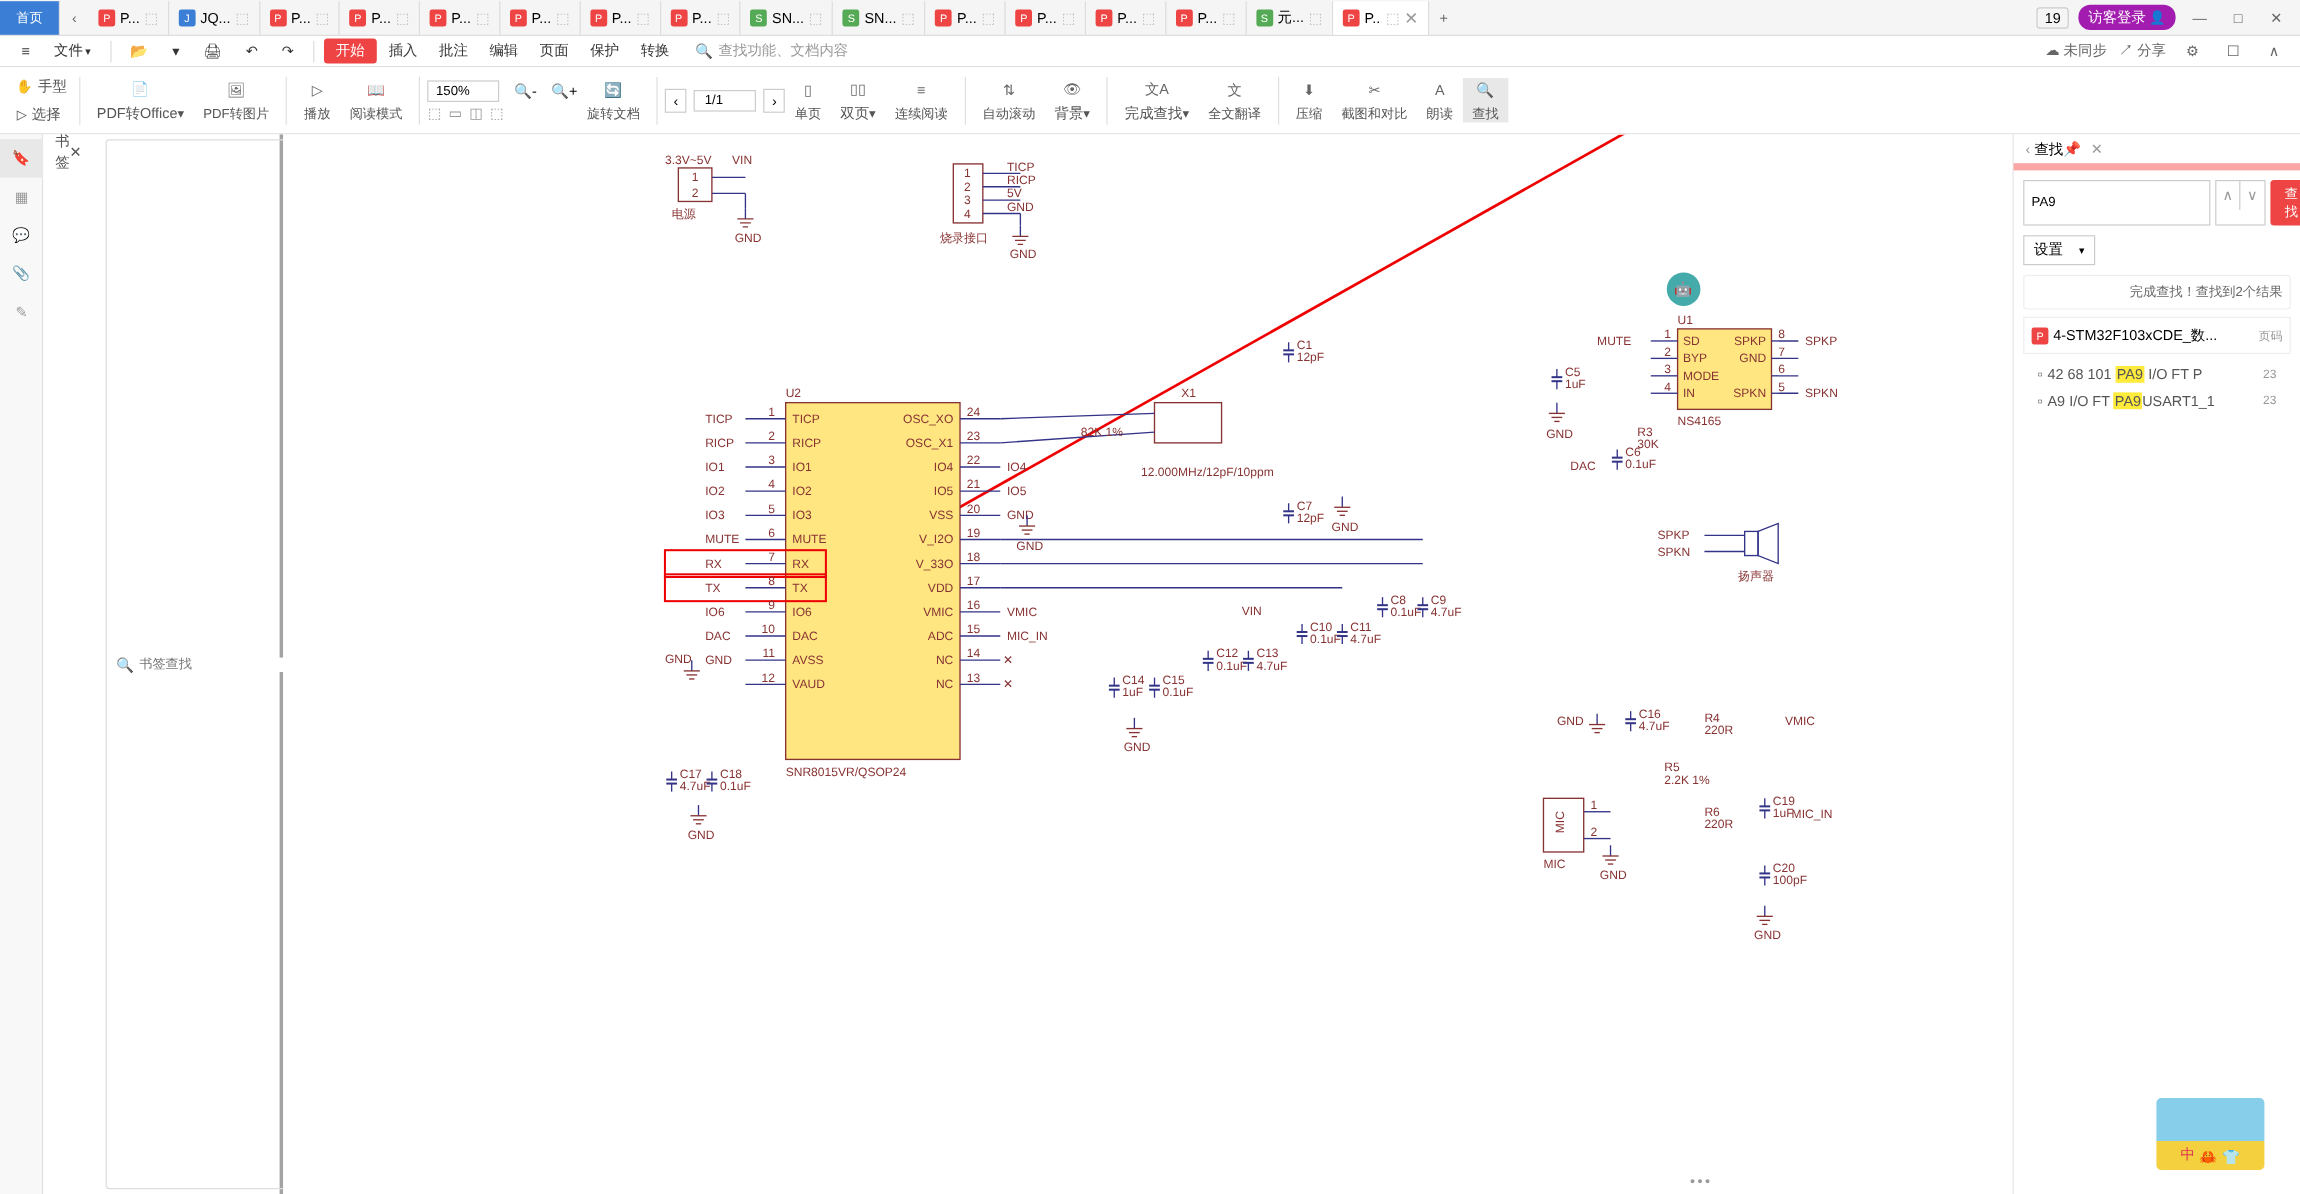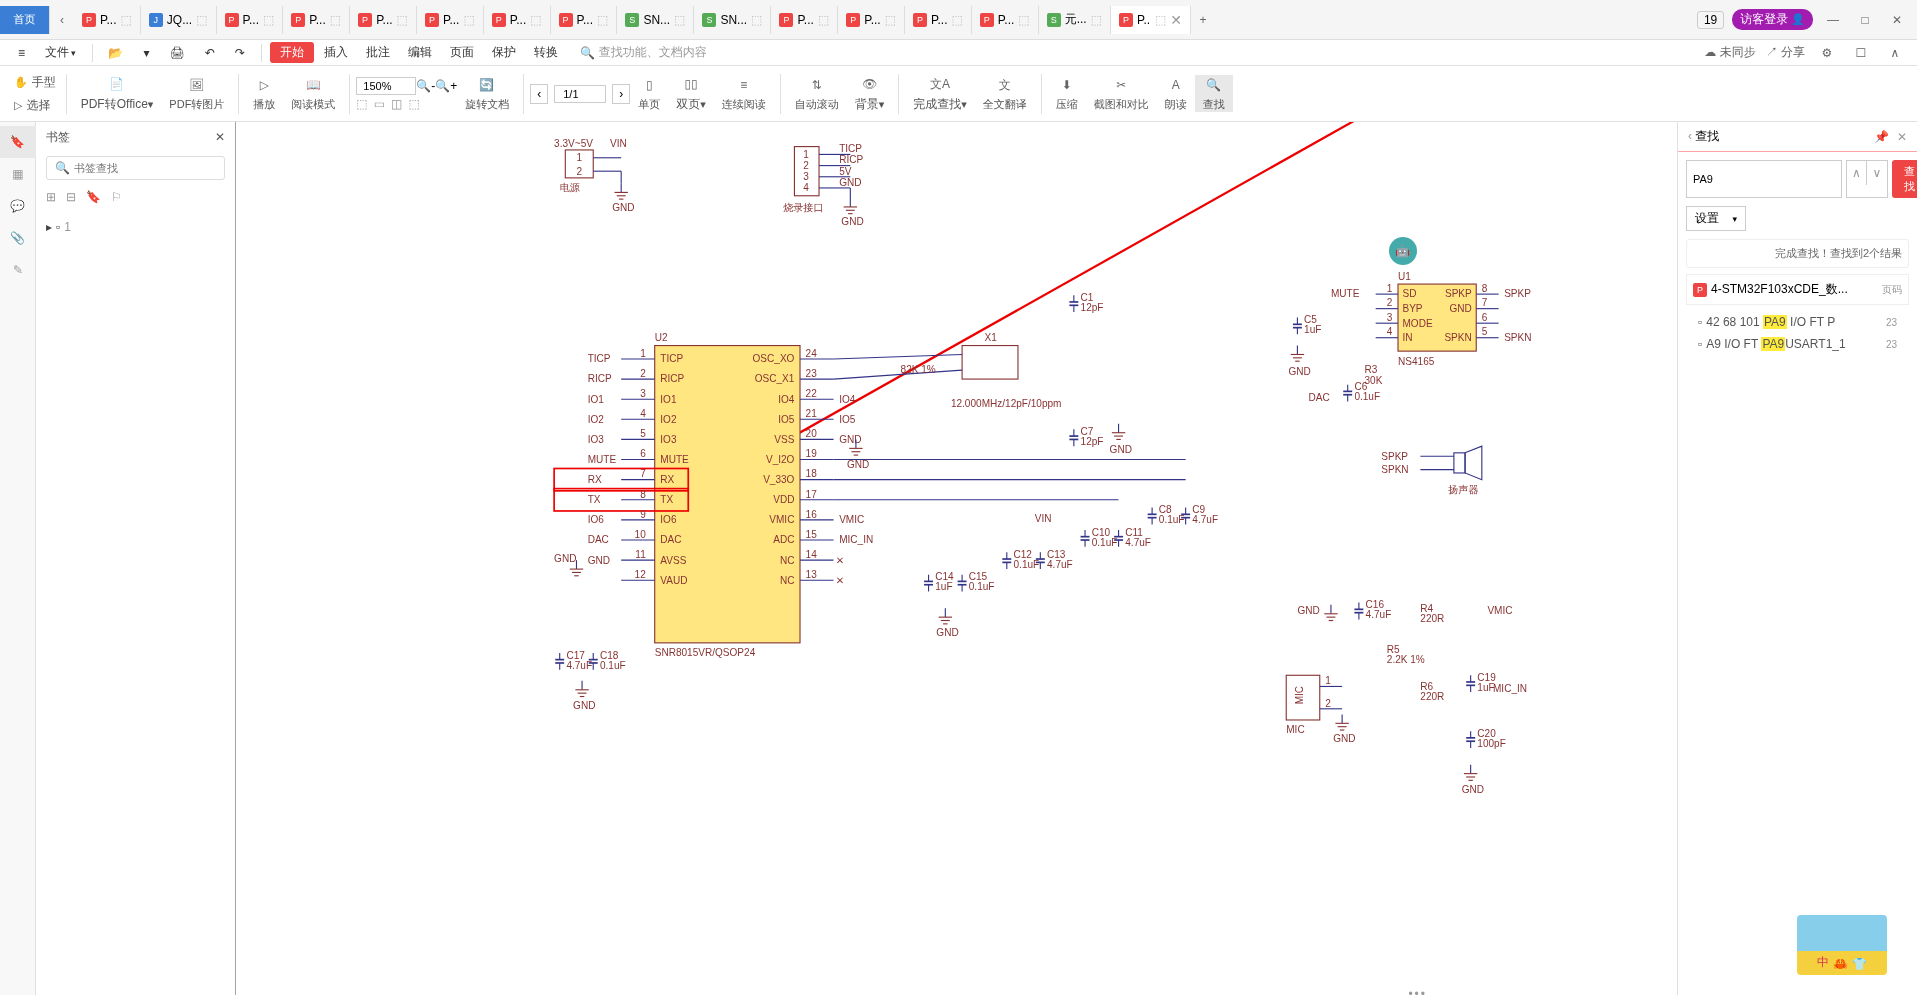--- a/index.html
+++ b/index.html
@@ -1,17 +1,17 @@
 <!DOCTYPE html>
 <html><head>
 <meta charset="utf-8">
 <style>
 *{margin:0;padding:0;box-sizing:border-box;font-family:"Microsoft YaHei",Arial,sans-serif;font-size:12px}
 body{background:#f0f0f0;width:1917px;height:995px;overflow:hidden;position:relative}
-.titlebar{height:40px;background:#f5f5f5;display:flex;align-items:center;border-bottom:1px solid #ddd}
+.titlebar{height:30px;background:#f5f5f5;display:flex;align-items:center;border-bottom:1px solid #ddd}
 .tab{height:28px;padding:0 8px;display:flex;align-items:center;gap:4px;border-right:1px solid #ddd;cursor:pointer;font-size:11px;min-width:60px;max-width:80px}
 .tab.home{background:#3a7fd5;color:#fff;min-width:50px;justify-content:center}
 .tab.active{background:#fff}
 .tab-icon{width:14px;height:14px;display:inline-block}
 .tab-icon.p{background:#e44;color:#fff;font-size:9px;text-align:center;line-height:14px;border-radius:2px}
 .tab-icon.s{background:#5a5;color:#fff;font-size:9px;text-align:center;line-height:14px;border-radius:2px}
 .tab-icon.j{background:#3a7fd5;color:#fff;font-size:9px;text-align:center;line-height:14px;border-radius:2px}
 .tab-close{color:#999;font-size:14px}
 .tab-spacer{flex:1}
 .title-right{display:flex;align-items:center;gap:8px;padding-right:8px}
@@ -30,31 +30,31 @@
 .tool-lbl{font-size:11px;color:#555}
 .tool-icon{width:20px;height:20px;display:flex;align-items:center;justify-content:center;color:#666}
 .tool-col{display:flex;flex-direction:column;gap:2px}
 .zoom-sel{border:1px solid #ccc;padding:2px 6px;font-size:11px;width:60px}
 .page-ind{border:1px solid #ccc;padding:2px 8px;font-size:11px;width:52px;text-align:left}
 .tool-sep{width:1px;height:40px;background:#e0e0e0;margin:0 6px}
 .main{display:flex;height:calc(100% - 112px)}
 .sidebar-icons{width:36px;background:#f8f8f8;border-right:1px solid #e0e0e0;display:flex;flex-direction:column;padding-top:4px}
 .sb-icon{width:36px;height:32px;display:flex;align-items:center;justify-content:center;color:#999;cursor:pointer}
 .sb-icon.active{background:#e8e8e8;color:#555}
-.bookmark-panel{width:200px;background:#fff;border-right:1px solid #a3a3a3;display:flex;flex-direction:column}
+.bookmark-panel{width:200px;background:#fff;border-right:3px solid #a3a3a3;display:flex;}
 .panel-hdr{height:30px;display:flex;align-items:center;justify-content:space-between;padding:0 10px;font-size:12px;color:#555}
 .bm-search{margin:4px 10px;border:1px solid #ddd;border-radius:3px;padding:4px 8px;display:flex;align-items:center;gap:4px;color:#999}
 .bm-search input{border:none;outline:none;flex:1;font-size:11px}
 .bm-tools{display:flex;gap:10px;padding:6px 10px;color:#999}
 .bm-tree{padding:8px 10px;font-size:11px;color:#444;line-height:1.5}
 .bm-item{display:flex;gap:4px}
 .canvas{flex:1;background:#fff;position:relative;overflow:hidden}
 .canvas svg{width:100%;height:100%}
 .search-panel{width:240px;background:#fff;border-left:1px solid #e0e0e0;display:flex;flex-direction:column}
-.sp-hdr{height:30px;display:flex;align-items:center;justify-content:space-between;padding:0 10px;font-size:12px;border-bottom:1px solid #fca5a5}
+.sp-hdr{height:30px;display:flex;align-items:center;padding:0 10px;font-size:12px;border-bottom:6px solid #fca5a5}
 .sp-hdr-icons{display:flex;gap:8px;color:#999}
 .sp-input-row{display:flex;gap:4px;padding:8px}
 .sp-input{flex:1;border:1px solid #ccc;padding:4px 6px;font-size:11px}
 .sp-nav{display:flex;border:1px solid #ccc}
 .sp-nav-btn{width:20px;height:24px;display:flex;align-items:center;justify-content:center;color:#999;border-right:1px solid #ccc}
 .sp-nav-btn:last-child{border:none}
 .sp-go{background:#e44;color:#fff;padding:4px 12px;border-radius:3px;font-size:11px}
 .sp-settings{margin:0 8px 8px;border:1px solid #ccc;padding:3px 8px;font-size:11px;display:flex;justify-content:space-between;align-items:center;width:60px}
 .sp-status{text-align:right;font-size:11px;color:#666;padding:6px;border:1px solid #eee;margin:0 8px;border-radius:3px}
 .sp-result{border:1px solid #eee;margin:6px 8px;padding:6px;font-size:11px;display:flex;align-items:center;gap:4px}
@@ -219,21 +219,21 @@
   <div class="tool-group">
       <div class="tool-icon">▷</div>
       <div class="tool-lbl">播放</div>
     </div>
   <div class="tool-group">
       <div class="tool-icon">📖</div>
       <div class="tool-lbl">阅读模式</div>
     </div>
   <div class="tool-sep"></div>
   <div class="tool-col">
-    <div style="display:flex;gap:0;align-items:center">
+    <div style="display:flex;gap:12px;align-items:center">
       <input class="zoom-sel" value="150%" style="">
       <span>🔍-</span>
       <span>🔍+</span>
     </div>
     <div style="display:flex;gap:6px;color:#999">
       <span>⬚</span>
       <span>▭</span>
       <span>◫</span>
       <span>⬚</span>
     </div>

